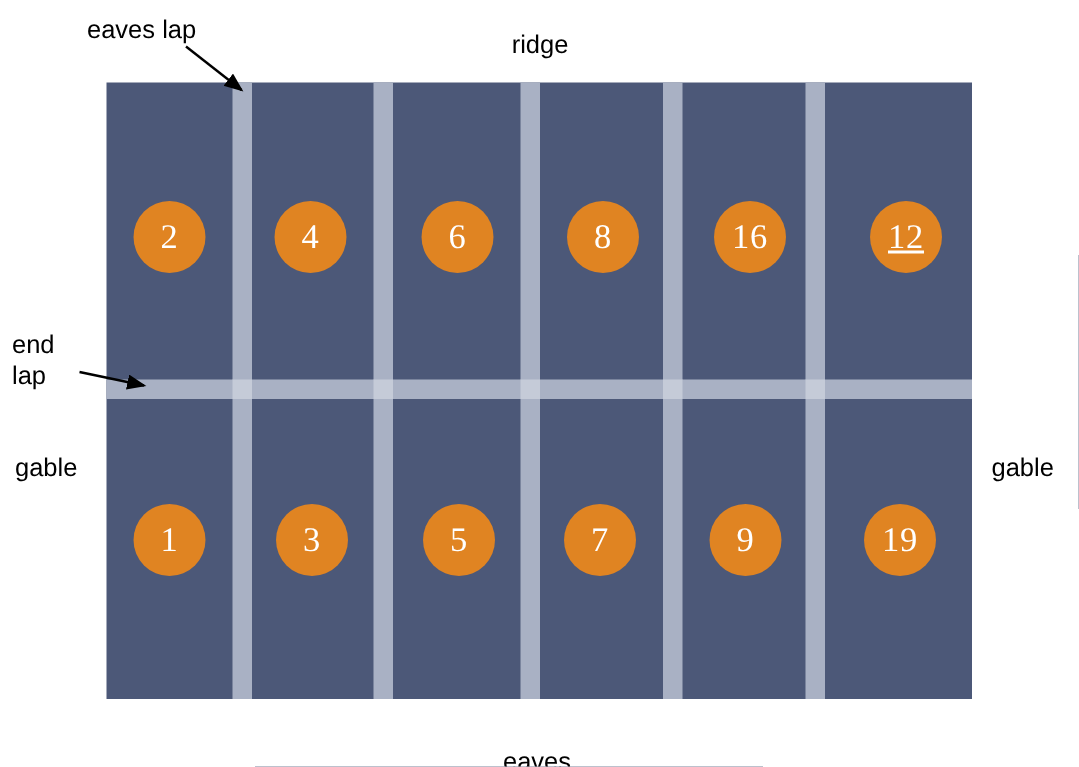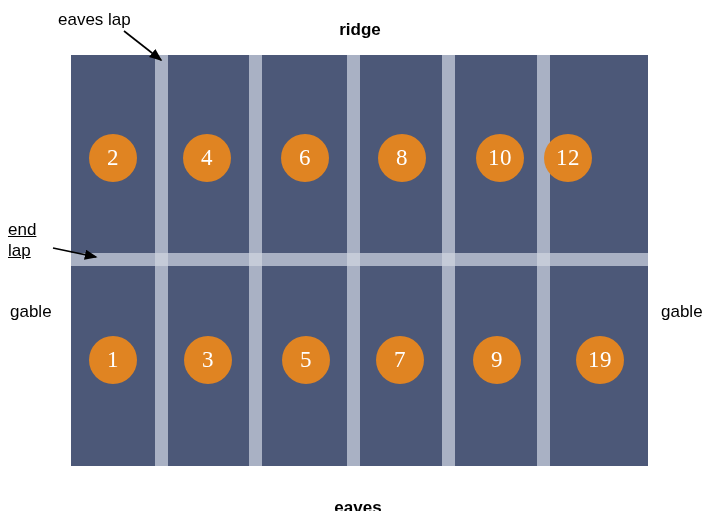--- a/index.html
+++ b/index.html
@@ -79,21 +79,20 @@
     font-size: 17px;
     font-family: "Liberation Sans", sans-serif;
     white-space: nowrap;
   }
   .label.multiline {
     white-space: pre-line;
     line-height: 21px;
   }
   .label.centered {
     transform: translateX(-50%);
-    font-weight: bold;
   }
 
   
   .leader {
     position: absolute;
     left: 0;
     top: 0;
     width: 719px;
     height: 511px;
     pointer-events: none;
@@ -117,22 +116,22 @@
   <div class="lap-cross" style="left:155px;"></div>
   <div class="lap-cross" style="left:249px;"></div>
   <div class="lap-cross" style="left:347px;"></div>
   <div class="lap-cross" style="left:442px;"></div>
   <div class="lap-cross" style="left:537px;"></div>
 
   <div class="marker" style="left:113px; top:158px;">2</div>
   <div class="marker" style="left:207px; top:158px;">4</div>
   <div class="marker" style="left:305px; top:158px;">6</div>
   <div class="marker" style="left:402px; top:158px;">8</div>
-  <div class="marker" style="left:500px; top:158px;">10</div>
-  <div class="marker" style="left:568px; top:158px;">12</div>
+  <div class="marker" style="left:500px; top:158px;">16</div>
+  <div class="marker" style="left:604px; top:158px;text-decoration:underline;">12</div>
 
   <div class="marker" style="left:113px; top:360px;">1</div>
   <div class="marker" style="left:208px; top:360px;">3</div>
   <div class="marker" style="left:306px; top:360px;">5</div>
   <div class="marker" style="left:400px; top:360px;">7</div>
   <div class="marker" style="left:497px; top:360px;">9</div>
   <div class="marker" style="left:600px; top:360px;">19</div>
 
   <svg class="leader" viewBox="0 0 719 511" xmlns="http://www.w3.org/2000/svg">
     <defs>
@@ -141,21 +140,21 @@
       </marker>
     </defs>
     <line x1="124" y1="31" x2="161" y2="60" stroke="#000000" stroke-width="1.6" marker-end="url(#arrowhead)"></line>
     <line x1="53" y1="248" x2="96" y2="257" stroke="#000000" stroke-width="1.6" marker-end="url(#arrowhead)"></line>
   </svg>
 
   <div class="label" style="left:58px; top:10px;">eaves lap</div>
 
   <div class="label centered" style="left:360px; top:20px;">ridge</div>
 
-  <div class="label multiline" style="left:8px; top:219px;text-decoration:underline;">end
+  <div class="label multiline" style="left:8px; top:219px;">end
 lap</div>
 
   <div class="label" style="left:10px; top:302px;">gable</div>
 
   <div class="label" style="left:661px; top:302px;">gable</div>
 
   <div class="label centered" style="left:358px; top:478px;margin-top:20px;">eaves</div>
 
 </div>
 

